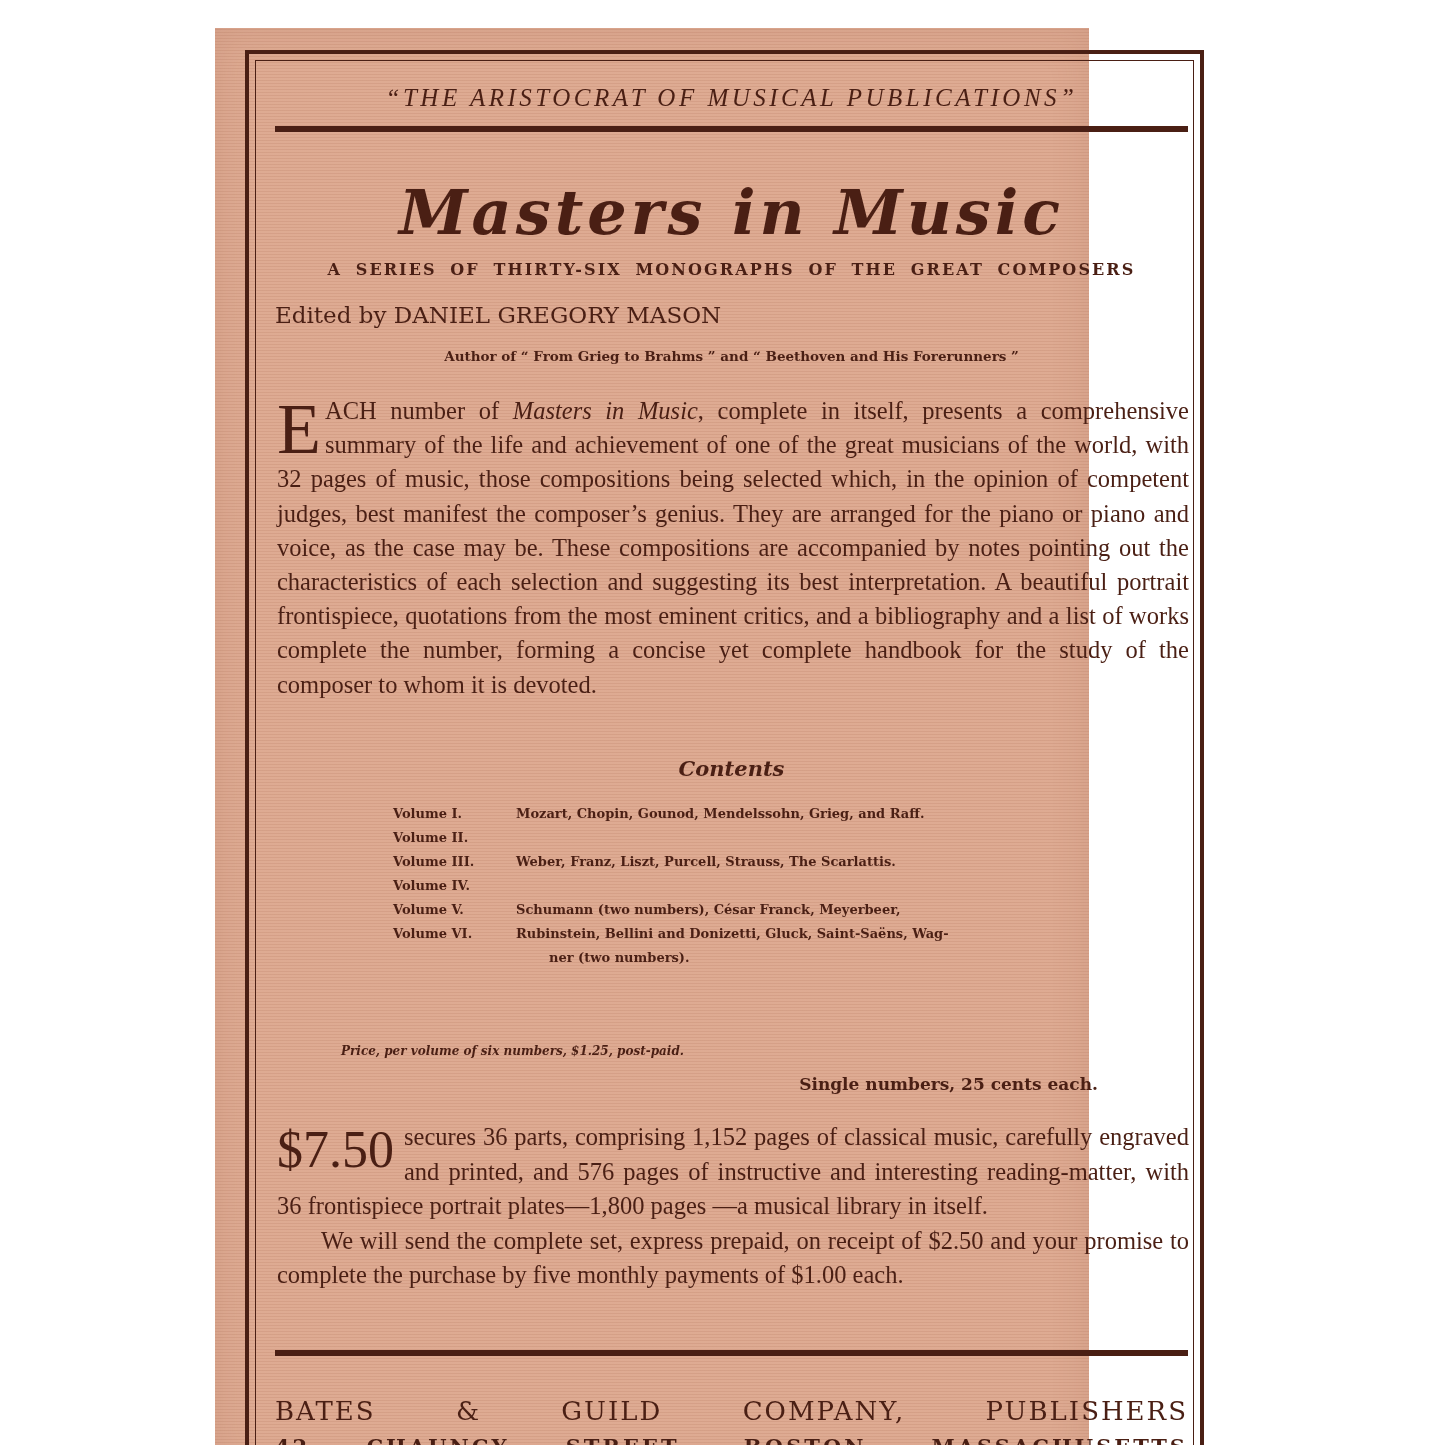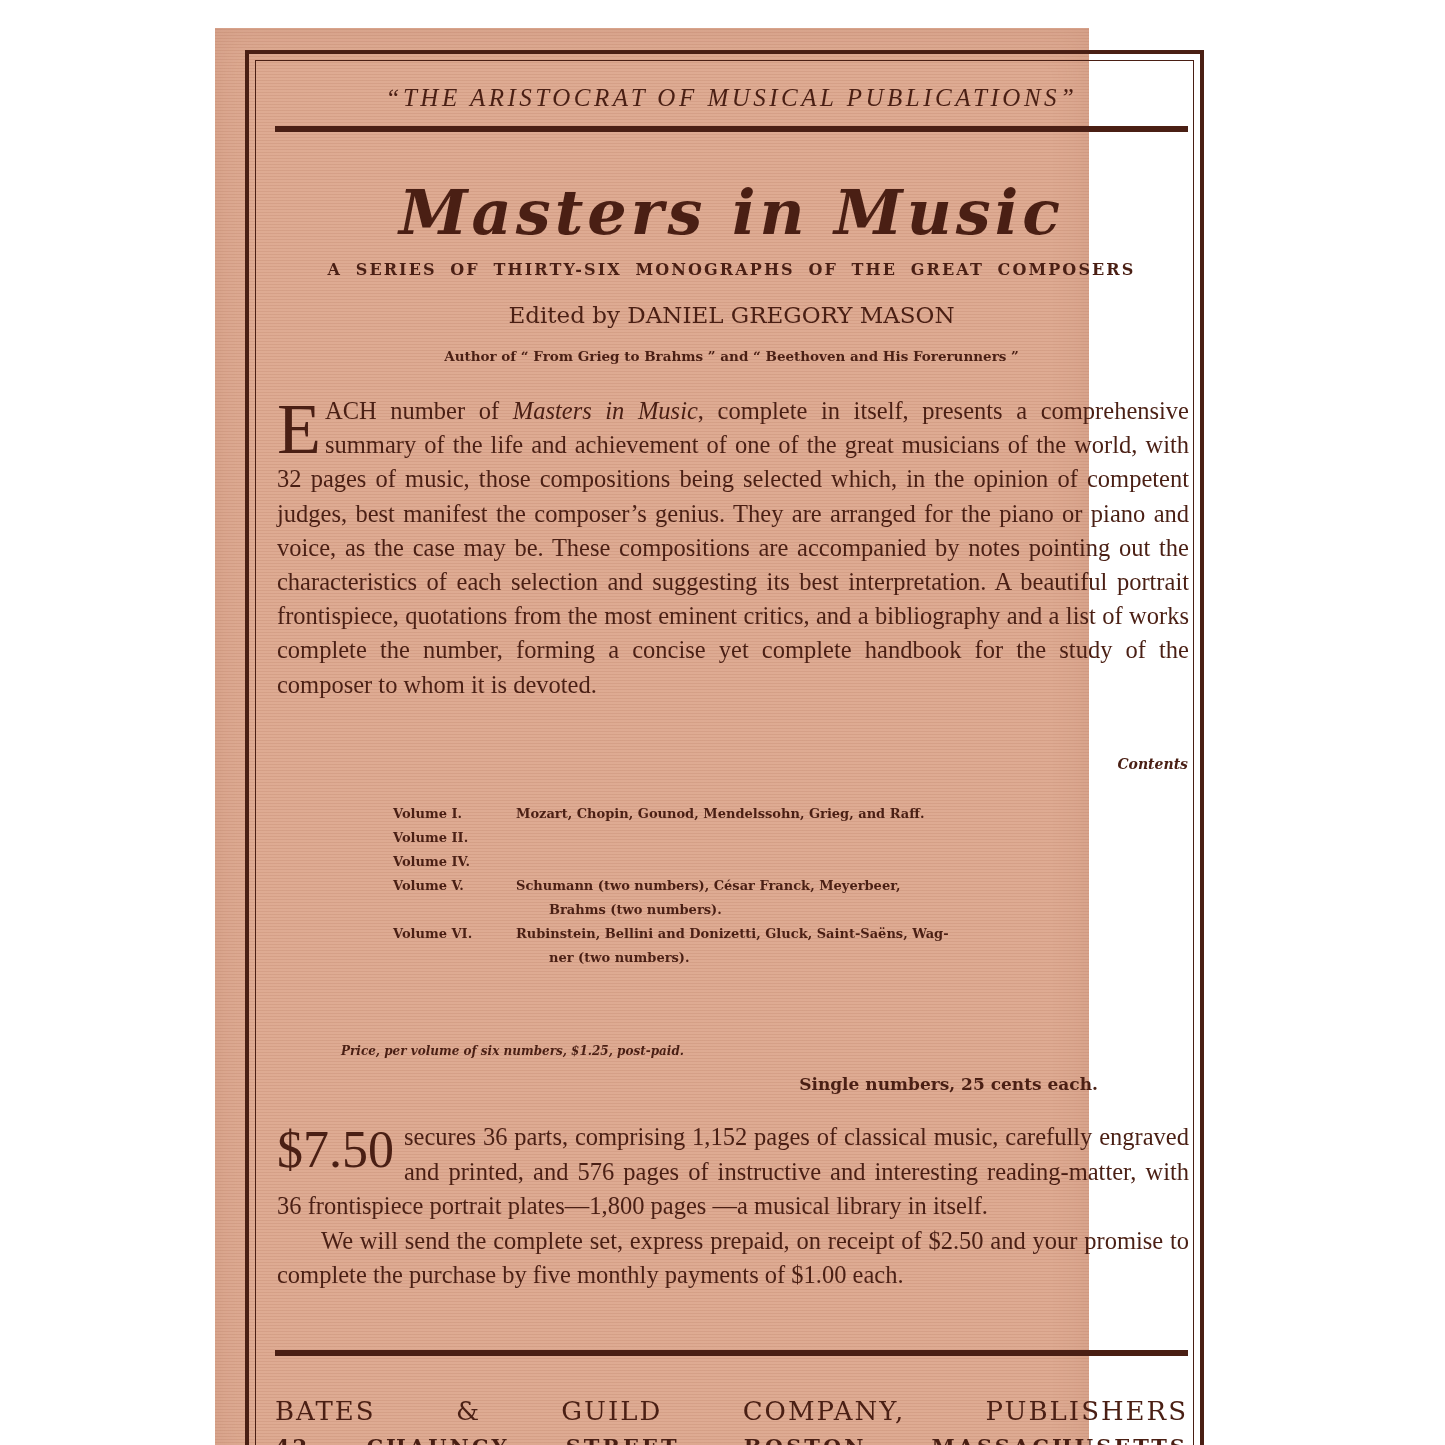--- a/index.html
+++ b/index.html
@@ -64,21 +64,21 @@
     position: absolute; left: 0; top: 210px; width: 913px;
     text-align: center;
     font-family: "DejaVu Serif", serif;
     font-weight: bold;
     font-size: 16px;
     letter-spacing: 2.1px;
     word-spacing: 6px;
   }
   .editor {
     position: absolute; left: 0; top: 252px; width: 913px;
-    text-align: center;
+    text-align: left;
     font-family: "DejaVu Serif", serif;
     font-size: 23px;
   }
   .editor .name { }
   .author {
     position: absolute; left: 0; top: 298px; width: 913px;
     text-align: center;
     font-family: "DejaVu Serif", serif;
     font-weight: bold;
     font-size: 13.5px;
@@ -92,25 +92,25 @@
   }
   .dropcap {
     float: left;
     font-size: 72px;
     line-height: 62px;
     margin: 4px 4px 0 0;
     font-family: "Liberation Serif", serif;
   }
   .contents-title {
     position: absolute; left: 0; top: 706px; width: 913px;
-    text-align: right;
+    text-align: center;
     font-family: "DejaVu Serif", serif;
     font-weight: bold;
     font-style: italic;
-    font-size: 14px;
+    font-size: 21px;
   }
   .contents-list {
     position: absolute; left: 118px; top: 752px; width: 680px;
     font-family: "DejaVu Serif", serif;
     font-weight: bold;
     font-size: 13px;
     line-height: 24px;
   }
   .vol-row { display: flex; }
   .vol-label { width: 123px; flex: none; white-space: nowrap; }
@@ -180,25 +180,29 @@
     <div class="contents-title">Contents</div>
     <div class="contents-list">
       <div class="vol-row">
         <span class="vol-label">Volume I.</span>
         <span class="vol-text"><span>Mozart, Chopin, Gounod, Mendelssohn, Grieg, and Raff.</span></span>
       </div>
       <div class="vol-row">
         <span class="vol-label">Volume II.</span>
       </div>
       <div class="vol-row">
+        <span class="vol-label">Volume III.</span>
+        <span class="vol-text"><span>Weber, Franz, Liszt, Purcell, Strauss, The Scarlattis.</span></span>
+      </div>
+      <div class="vol-row">
         <span class="vol-label">Volume IV.</span>
       </div>
       <div class="vol-row">
         <span class="vol-label">Volume V.</span>
-        <span class="vol-text"><span>Schumann (two numbers), César Franck, Meyerbeer,</span><span class="cont">Brahms (two numbers).</span></span>
+        <span class="vol-text"><span>Schumann (two numbers), César Franck, Meyerbeer,</span></span>
       </div>
       <div class="vol-row">
         <span class="vol-label">Volume VI.</span>
         <span class="vol-text"><span>Rubinstein, Bellini and Donizetti, Gluck, Saint-Saëns, Wag-</span><span class="cont">ner (two numbers).</span></span>
       </div>
     </div>
 
     <div class="price-1">Price, per volume of six numbers, $1.25, post-paid.</div>
     <div class="price-2">Single numbers, 25 cents each.</div>
 

